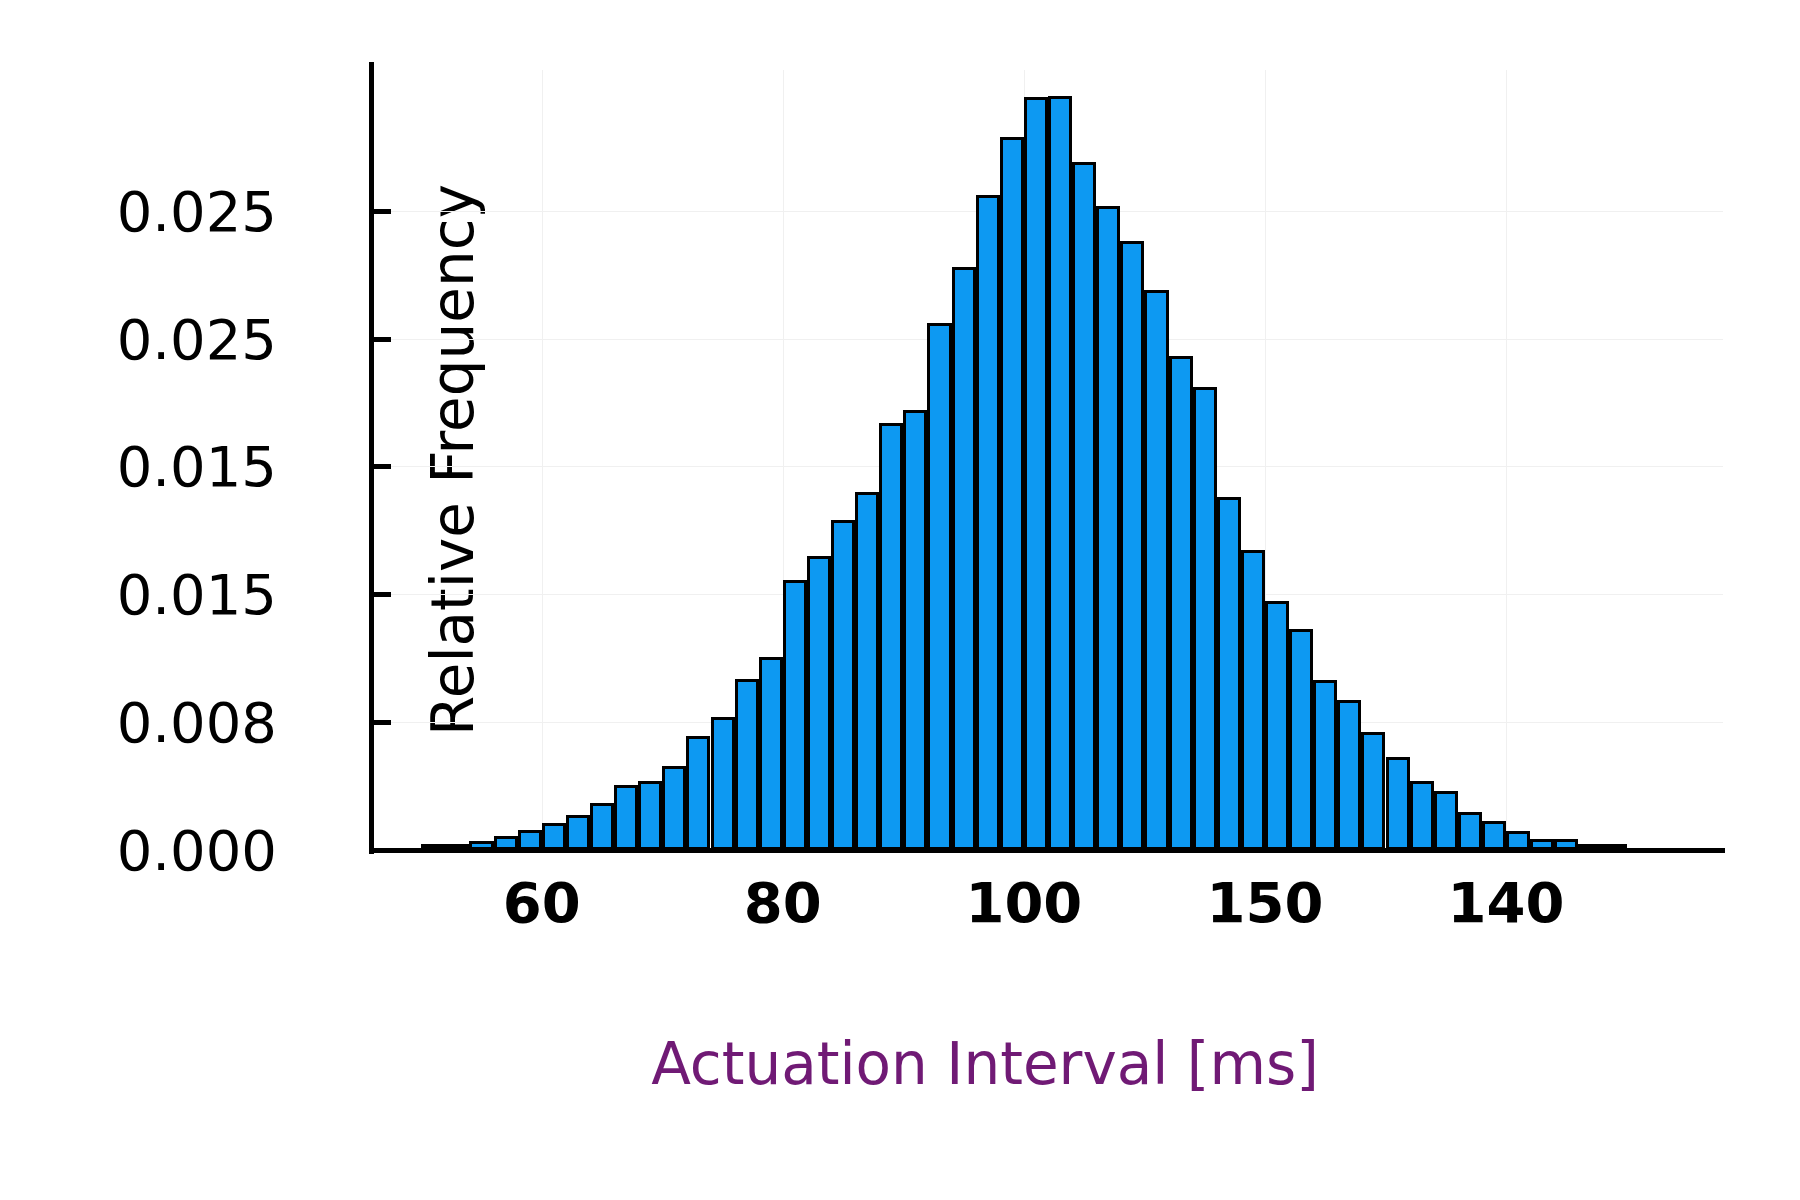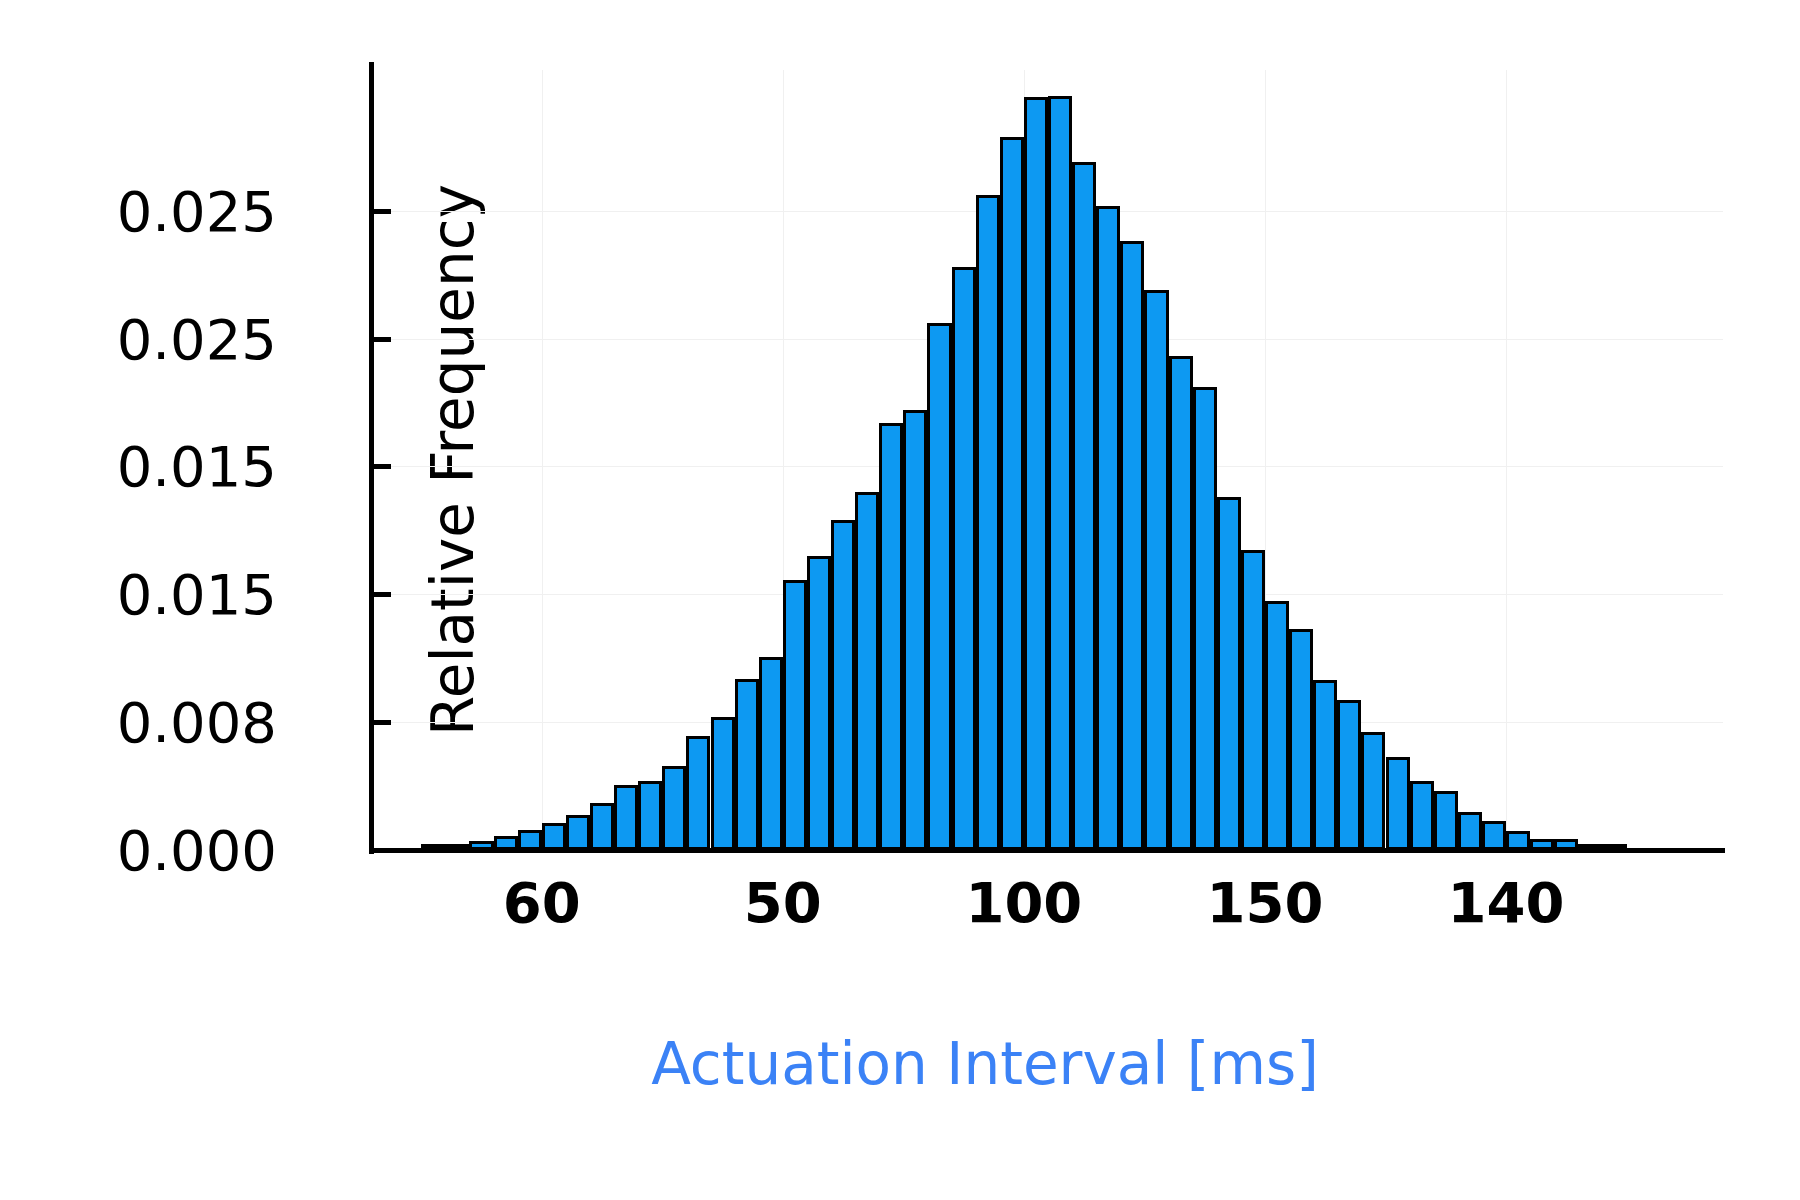--- a/index.html
+++ b/index.html
@@ -34,21 +34,21 @@
     letter-spacing:0px;
   }
 
   .xlabel{
     position:absolute;
     left:0;
     top:1030px;
     width:1800px;
     text-align:center;
     font-size:58px;
-    color:#3b82f6;
+    color:#701a75;
   }
   .xlabel-inner{padding-left:170px;}
 
   
   .spine-left{
     position:absolute;left:-4px;top:-8px;width:5px;height:792px;background:#000;
   }
   .spine-bottom{
     position:absolute;left:-4px;bottom:-3px;width:1356px;height:5px;background:#000;
   }
@@ -131,21 +131,21 @@
         <div class="yticklabel" style="top: 396.393px;">0.015</div>
         <div class="ytick" style="top: 266.525px;"></div>
         <div class="yticklabel" style="top: 268.525px;">0.025</div>
         <div class="ytick" style="top: 138.656px;"></div>
         <div class="yticklabel" style="top: 140.656px;">0.025</div>
       </div>
     <div id="xticks">
         <div class="xtick" style="left: 166.75px;"></div>
         <div class="xticklabel" style="left: 168.75px;">60</div>
         <div class="xtick" style="left: 407.821px;"></div>
-        <div class="xticklabel" style="left: 409.821px;">50</div>
+        <div class="xticklabel" style="left: 409.821px;">80</div>
         <div class="xtick" style="left: 648.893px;"></div>
         <div class="xticklabel" style="left: 650.893px;">100</div>
         <div class="xtick" style="left: 889.964px;"></div>
         <div class="xticklabel" style="left: 891.964px;">150</div>
         <div class="xtick" style="left: 1131.04px;"></div>
         <div class="xticklabel" style="left: 1133.04px;">140</div>
       </div>
     <div class="bars" id="bars">
         <div class="bar" style="left: 48.2143px; width: 24.1071px; height: 2.0459px; background: rgb(13, 153, 242); border-color: rgb(0, 0, 0);"></div>
         <div class="bar" style="left: 72.3214px; width: 24.1071px; height: 5.11475px; background: rgb(13, 153, 242); border-color: rgb(0, 0, 0);"></div>

